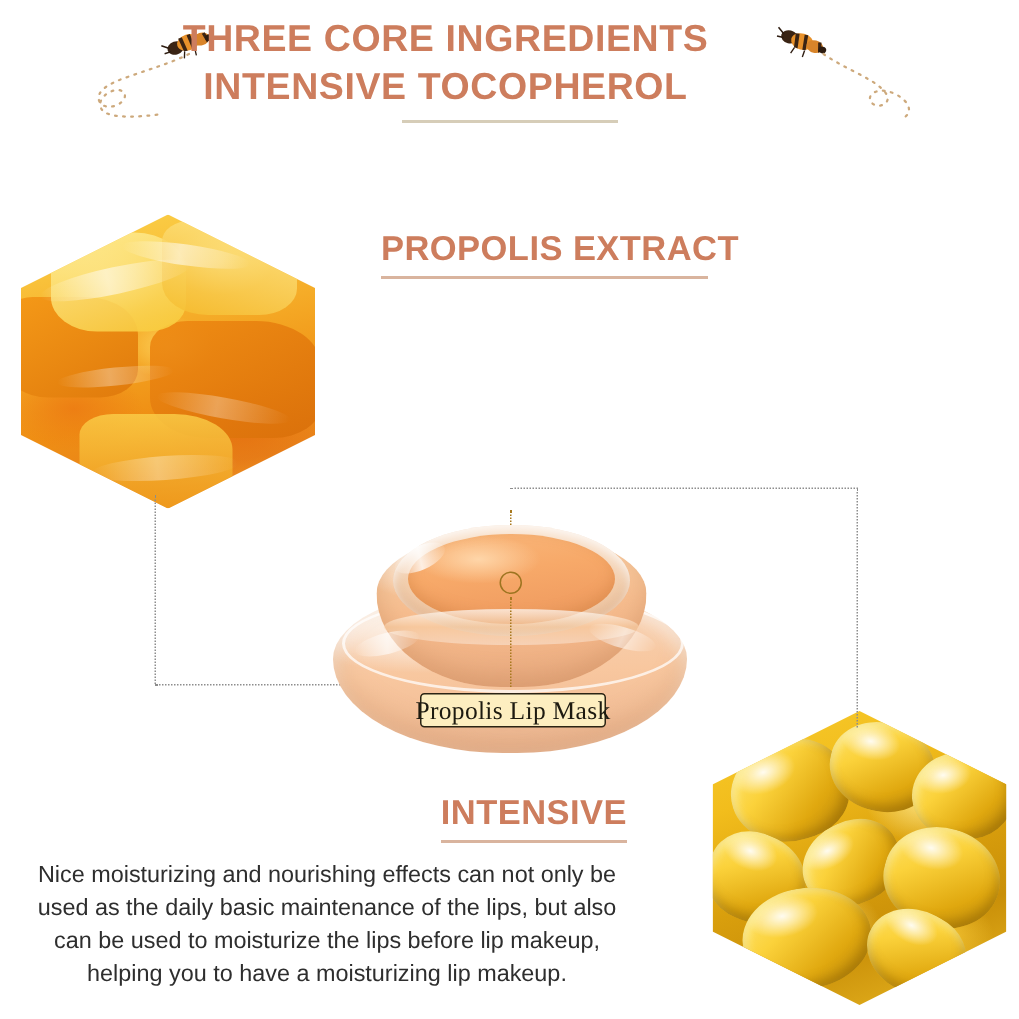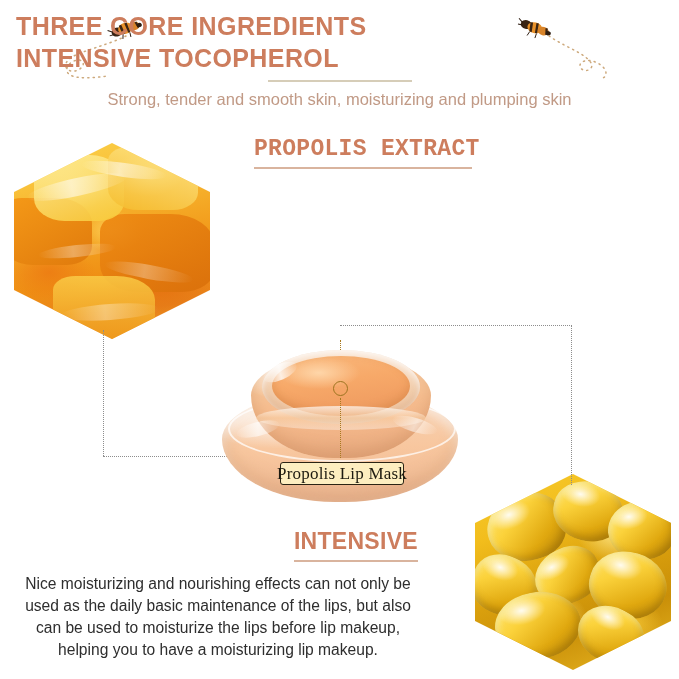--- a/index.html
+++ b/index.html
@@ -21,23 +21,23 @@
   
   #header {
     position: absolute;
     left: 0;
     top: 0;
     width: 679px;
     height: 128px;
   }
   .title-line {
     position: absolute;
-    left: 16px;
+    left: 0;
     width: 594px;
-    text-align: left;
+    text-align: center;
     color: #cd7d5d;
     font-weight: bold;
     font-size: 25px;
     letter-spacing: 0.4px;
     white-space: nowrap;
   }
   #title-line-1 { top: 12px; }
   #title-line-2 { top: 44px; }
 
   #title-divider {
@@ -157,23 +157,22 @@
     height: 13px;
     border: 1.6px solid #9d7420;
     border-radius: 50%;
     background: transparent;
   }
 
   
   #propolis-block {
     position: absolute;
     left: 254px;
-    top: 136px;
+    top: 152px;
     width: 412px;
-    font-family: Liberation Mono, monospace;
   }
   .sec-heading {
     color: #cd7d5d;
     font-size: 23px;
     font-weight: bold;
     letter-spacing: 0.3px;
     margin: 0;
     white-space: nowrap;
   }
   .sec-rule {
@@ -356,21 +355,20 @@
         <path d="M17 23 L15.4 27.4" stroke="#2d1c10" stroke-width="0.9" fill="none"></path>
         <path d="M24 23.4 L23.6 28" stroke="#2d1c10" stroke-width="0.9" fill="none"></path>
       </g>
     </svg>
 
     <svg class="bee-trail" id="bee-trail-right" viewBox="0 0 70 48">
       <path d="M4 2 C14 9, 26 14, 36 20 C44 25, 50 31, 45 35 C40 39, 32 34, 36 29 C41 24, 52 27, 58 33 C62 37, 62 42, 58 44" stroke="#cda97c" stroke-width="1.5" fill="none" stroke-dasharray="1.2 4.2" stroke-linecap="round"></path>
     </svg>
 
     <div id="title-divider"></div>
-    <div id="subtitle">Strong, tender and smooth skin, moisturizing and plumping skin</div>
   </div>
 
   <div id="hex-honeycomb" class="hex">
     <div class="hc-chunk" style="left:-6%;  top:28%;  width:46%; height:34%; background:linear-gradient(150deg,#f59a18,#e07a0c);"></div>
     <div class="hc-chunk" style="left:44%;  top:36%;  width:58%; height:40%; background:linear-gradient(150deg,#ef8a12,#d96f0a); opacity:0.92;"></div>
     <div class="hc-chunk" style="left:8%;   top:4%;   width:44%; height:36%; background:linear-gradient(160deg,#ffe徒,#f9cc3e); opacity:0;"></div>
     <div class="hc-chunk" style="left:10%;  top:6%;   width:46%; height:34%; background:linear-gradient(160deg,#fff0a0,#f8ca38); opacity:0.88;"></div>
     <div class="hc-chunk" style="left:48%;  top:2%;   width:46%; height:32%; background:linear-gradient(200deg,#ffeb96,#f5bc2c); opacity:0.84;"></div>
     <div class="hc-chunk" style="left:20%;  top:68%;  width:52%; height:32%; background:linear-gradient(180deg,#fbd04a,#ef9a1a); opacity:0.80;"></div>
     <div class="hc-streak" style="left:6%;  top:18%; width:52%; height:9%;  transform:rotate(-12deg);"></div>

